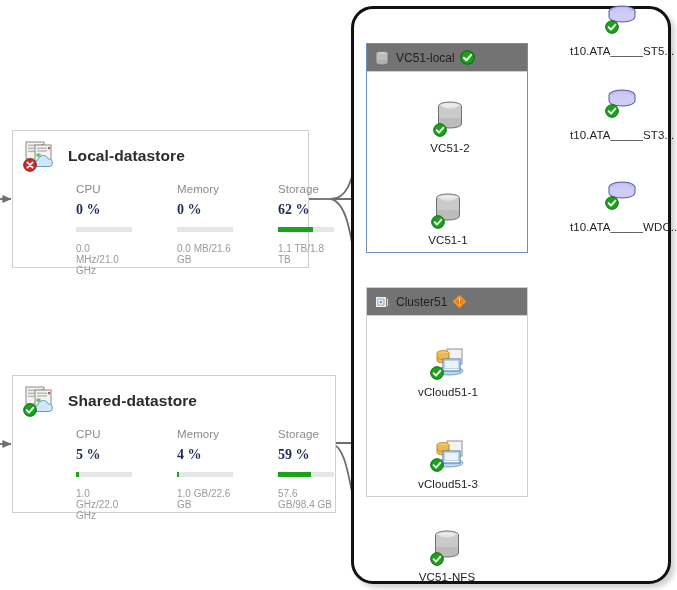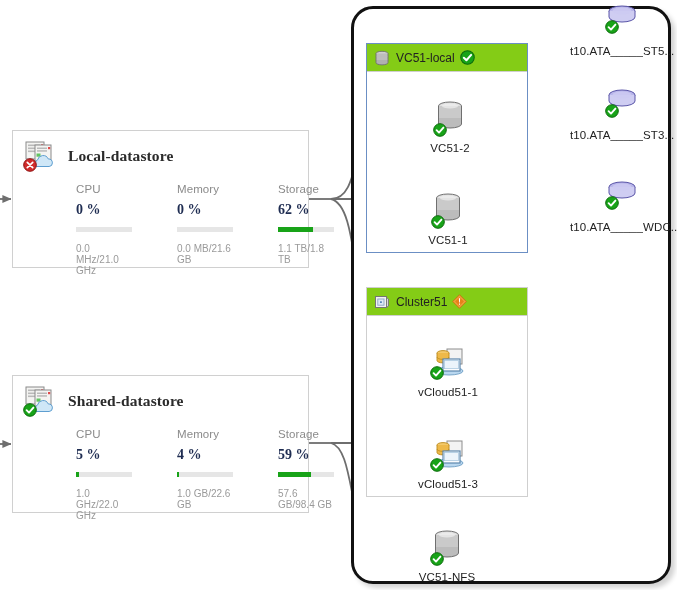--- a/index.html
+++ b/index.html
@@ -14,21 +14,21 @@
   
   #wires{position:absolute;left:0;top:0;width:677px;height:590px;pointer-events:none;}
 
   
   .card{
     position:absolute;background:#ffffff;border:1px solid #d0d0d0;
     box-sizing:border-box;
   }
   .card-head{position:absolute;left:12px;top:10px;display:flex;align-items:center;}
   .card-title{
-    font-family:Liberation Serif, serif;
+    font-family:Liberation Sans, sans-serif;
     font-size:15.5px;font-weight:bold;color:#2b2b2b;margin-left:9px;letter-spacing:.1px;
   }
   .metrics{position:absolute;left:18px;top:52px;width:276px;display:flex;}
   .metric{width:92px;margin-left:45px;}
   .m-label{font-size:11.5px;color:#8b8b8b;margin-bottom:7px;letter-spacing:.1px;}
   .m-value{font-family:"Liberation Serif",serif;font-size:14px;font-weight:bold;color:#1f2d52;margin-bottom:9px;}
   .m-bar{width:56px;height:5px;background:#e6e6e6;border-radius:0;overflow:hidden;margin-bottom:11px;}
   .m-fill{height:5px;background:#18a318;}
   .m-sub{font-size:10px;color:#9a9a9a;}
 
@@ -40,21 +40,21 @@
     position:absolute;left:351px;top:6px;width:320px;height:578px;
     border:3px solid #111;border-radius:22px;background:#fff;
     box-sizing:border-box;
     box-shadow:4px 4px 5px rgba(0,0,0,.18);
   }
   .group{
     position:absolute;background:#fff;box-sizing:border-box;
   }
   .group-head{
     height:28px;border-bottom:1px solid #cfcfcf;display:flex;align-items:center;
-    padding-left:7px;box-sizing:border-box;background:#84cc16;
+    padding-left:7px;box-sizing:border-box;background:#737373;
   }
   .group-title{font-size:12px;color:#222;margin-left:6px;}
   .group-body{position:relative;}
 
   
   .node{position:absolute;width:96px;text-align:center;}
   .node-icon{position:relative;width:44px;height:40px;margin:0 auto;}
   .node-label{font-size:11.5px;color:#222;margin-top:3px;white-space:nowrap;letter-spacing:.1px;}
   .badge{position:absolute;left:-2px;bottom:1px;width:14px;height:14px;}
   .badge-hdr{width:15px;height:15px;margin-left:5px;flex:0 0 15px;}
@@ -134,21 +134,21 @@
         <div class="m-label">Storage</div>
         <div class="m-value">62 %</div>
         <div class="m-bar">
             <div class="m-fill" style="width: 62%;"></div>
           </div>
         <div class="m-sub">1.1 TB/1.8 TB</div>
       </div>
     </div>
   </div>
 
-  <div class="card" id="card1" style="left:12px;top:375px;width:297px;height:138px;">
+  <div class="card" id="card1" style="left:12px;top:375px;width:324px;height:138px;">
     <div class="card-head">
       <div class="ds-icon">
         <svg width="34" height="30" viewBox="0 0 34 30">
           <rect x="1" y="1" width="18" height="17" fill="#f4f4f2" stroke="#8a8a8a" stroke-width="1"></rect>
           <rect x="3" y="3.5" width="12" height="1.6" fill="#b9b9b9"></rect>
           <rect x="3" y="6.5" width="12" height="1.6" fill="#b9b9b9"></rect>
           <rect x="3" y="9.5" width="9" height="1.6" fill="#b9b9b9"></rect>
           <rect x="16" y="3.2" width="2.2" height="2.2" fill="#e04b4b"></rect>
           <rect x="10" y="4" width="16" height="16" fill="#f4f4f2" stroke="#8a8a8a" stroke-width="1"></rect>
           <rect x="12" y="6.5" width="10" height="1.5" fill="#b9b9b9"></rect>

